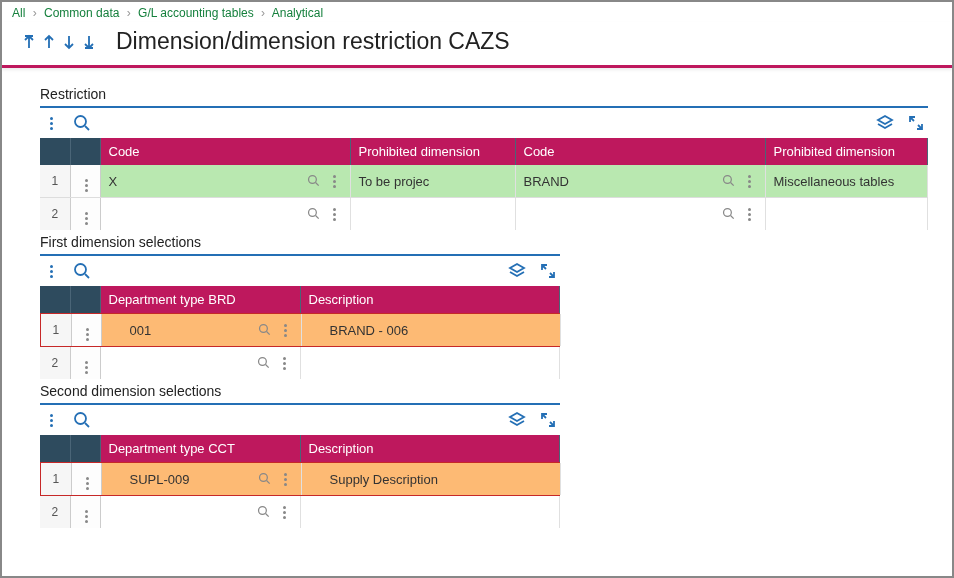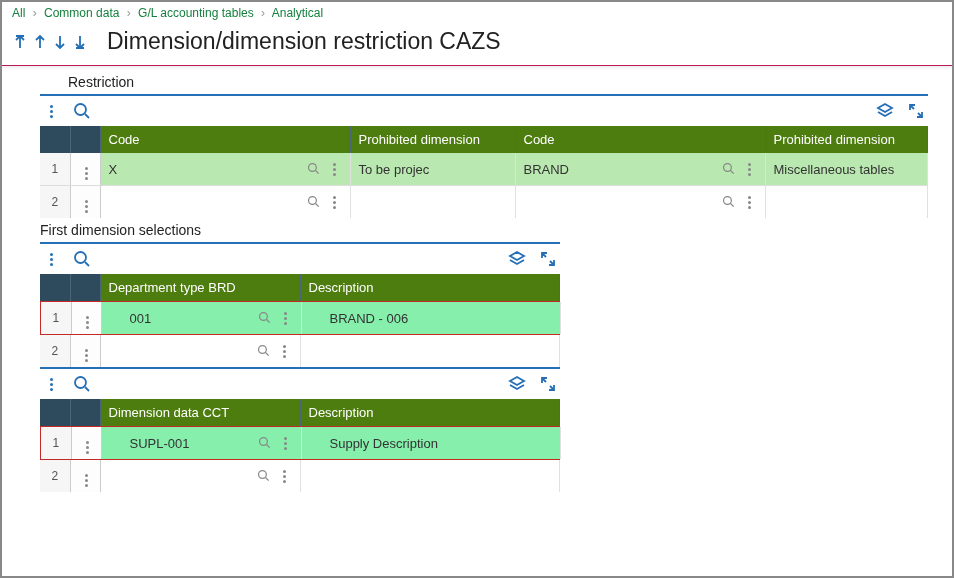--- a/index.html
+++ b/index.html
@@ -23,44 +23,44 @@
     margin: 0 4px;
   }
   .breadcrumb a {
     color: #15803d;
     text-decoration: none;
     cursor: pointer;
   }
   .title-row {
     display: flex;
     align-items: center;
-    padding: 6px 11px 10px;
-    border-bottom: 1px solid #be185d;
+    padding: 6px 20px 10px;
+    border-bottom: 3px solid #be185d;
     box-shadow: 0 2px 3px rgba(0,0,0,0.08);
-    margin-bottom: 8px;
+    margin-bottom: 18px;
   }
   .nav-arrows {
     display: flex;
     gap: 6px;
     margin-right: 20px;
   }
   .nav-arrows svg { stroke: #246fb5; stroke-width: 1.5; fill: none; }
   .page-title {
     font-size: 23px;
     font-weight: 400;
     color: #222;
   }
   .content { padding: 0 24px 12px 38px; }
   .section-title {
     font-size: 14px;
     color: #222;
     margin-bottom: 4px;
     margin-top: 4px;
   }
-  .section-title.first { margin-top: 0; margin-left: 28px; }
+  .section-title.first { margin-top: 0; }
   .toolbar-row {
     display: flex;
     align-items: center;
     justify-content: space-between;
     border-top: 2px solid #246fb5;
     padding: 4px 0;
   }
   .toolbar-left, .toolbar-right {
     display: flex;
     align-items: center;
@@ -72,21 +72,21 @@
   .dots-v { display:inline-flex; flex-direction:column; gap:2px; cursor:pointer; padding:0 6px;}
   .dots-v span { width:3px; height:3px; background:#246fb5; border-radius:50%; }
   .dots-v.grey span { background:#888; }
   table.data-grid {
     border-collapse: collapse;
     width: 100%;
     table-layout: fixed;
   }
   table.data-grid.narrow { width: 520px; }
   th {
-    background: #4d7c0f;
+    background: #be185d;
     color: #fff;
     font-weight: 400;
     text-align: left;
     padding: 6px 8px;
     font-size: 13px;
     border-right: 1px solid #4a6577;
   }
   th.rownum-h, th.actions-h { width: 28px; background:#2e4b5e; }
   td {
     padding: 5px 8px;
@@ -102,21 +102,21 @@
     border-right: 1px solid #ccc;
     font-size: 12px;
   }
   td.actions {
     width: 28px;
     text-align: center;
     border-right: 1px solid #ccc;
     background: #fdfdfd;
   }
   tr.highlight td.cell { background: #b9e8b0; }
-  tr.redbox td.cell { background:#86efac;padding-left:28px; }
+  tr.redbox td.cell { background:#fdba74;padding-left:28px; }
   .redwrap { border: 1px solid #c62828; }
   .cell-with-icons {
     display: flex;
     align-items: center;
     justify-content: space-between;
     gap: 6px;
   }
   .cell-icons { display:flex; align-items:center; gap:6px; }
   .cell-icons svg { stroke:#888; fill:none; stroke-width:1.6; }
   .cell-icons .dots-v span { background:#888; }
@@ -408,20 +408,21 @@
                   <span></span>
                 </span>
               </span>
           </div>
         </td>
         <td class="cell"></td>
       </tr>
     </tbody>
   </table>
 
+  <div class="section-title">Second dimension selections</div>
   <div class="toolbar-row" style="width:520px">
     <div class="toolbar-left">
       <span class="dots-v">
           <span></span>
           <span></span>
           <span></span>
         </span>
       <span class="icon-btn">
           <svg width="18" height="18" viewBox="0 0 18 18">
             <circle cx="7.5" cy="7.5" r="5.5"></circle>
@@ -446,21 +447,21 @@
     <colgroup>
         <col style="width:30px">
         <col style="width:30px">
         <col style="width:200px">
         <col>
       </colgroup>
     <thead>
       <tr>
         <th class="rownum-h"></th>
         <th class="actions-h"></th>
-        <th>Dimension data CCT</th>
+        <th>Department type CCT</th>
         <th>Description</th>
       </tr>
     </thead>
   </table>
   <div class="redwrap" style="width:520px">
     <table class="data-grid narrow">
       <colgroup>
           <col style="width:30px">
           <col style="width:30px">
           <col style="width:200px">
@@ -469,21 +470,21 @@
       <tbody>
         <tr class="redbox">
           <td class="rownum">1</td>
           <td class="actions"><span class="dots-v grey">
                 <span></span>
                 <span></span>
                 <span></span>
               </span></td>
           <td class="cell">
             <div class="cell-with-icons">
-                <span>SUPL-001</span>
+                <span>SUPL-009</span>
               <span class="cell-icons">
                   <svg width="14" height="14" viewBox="0 0 18 18">
                     <circle cx="7" cy="7" r="5"></circle>
                     <path d="M11 11 L15 15"></path>
                   </svg>
                   <span class="dots-v grey">
                     <span></span>
                     <span></span>
                     <span></span>
                   </span>

